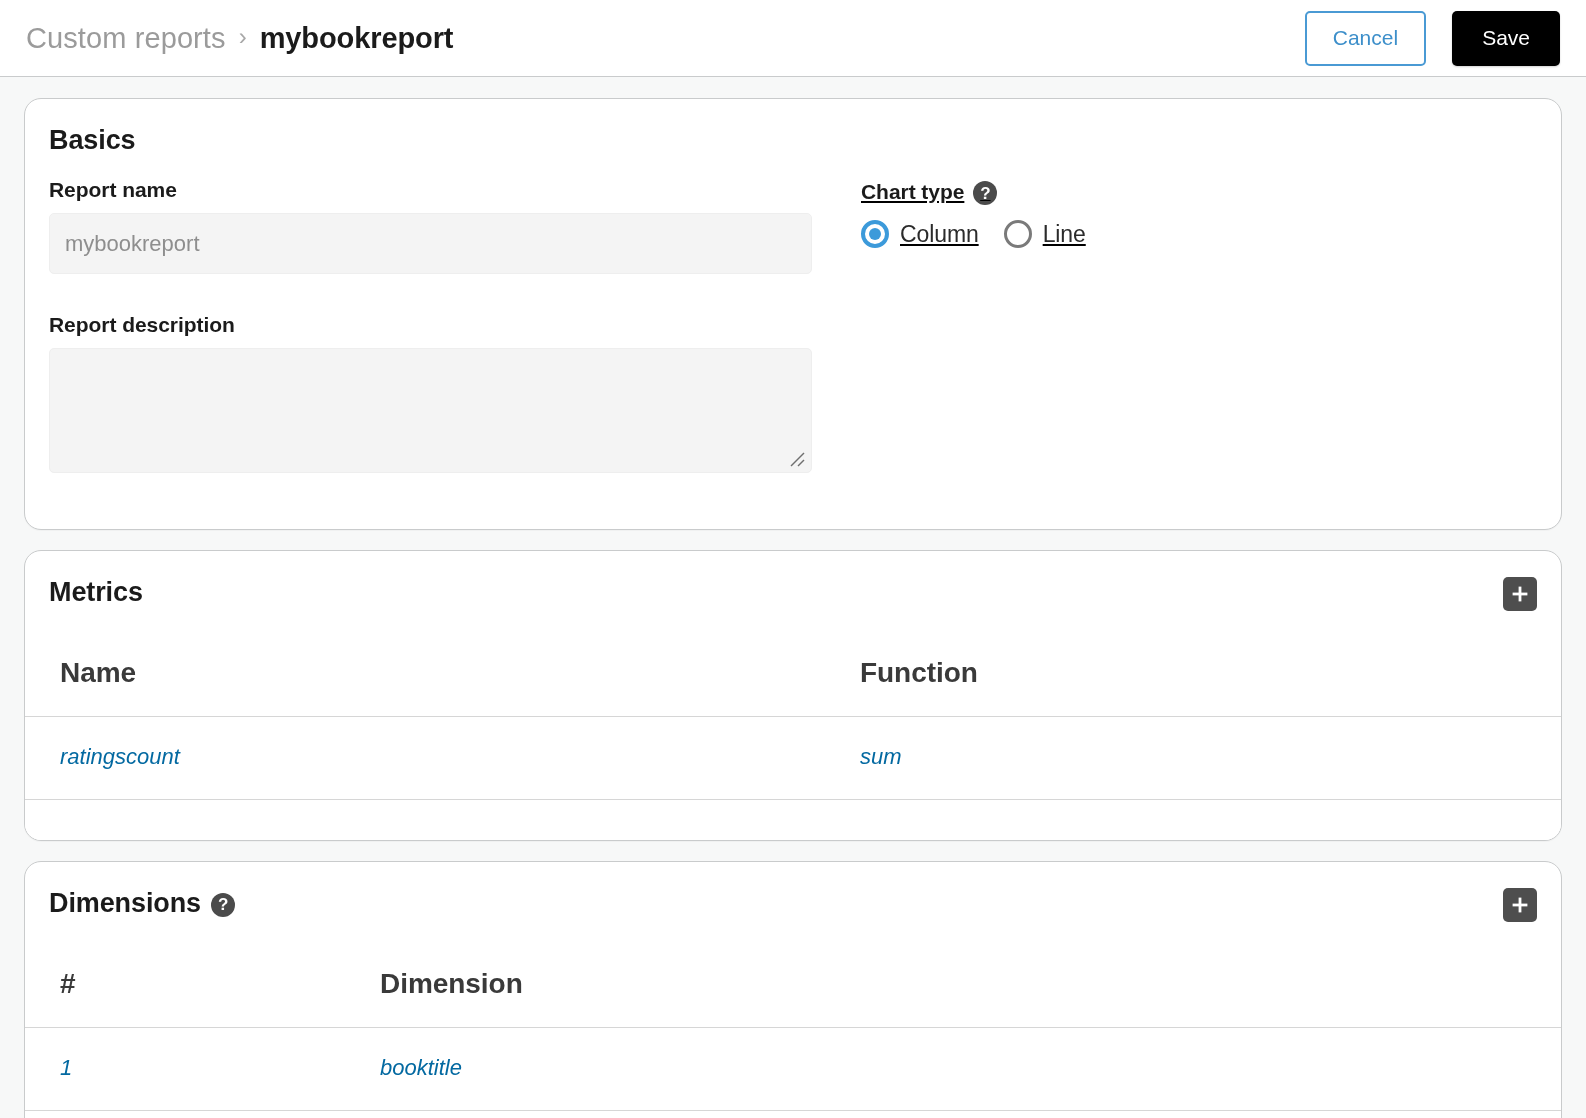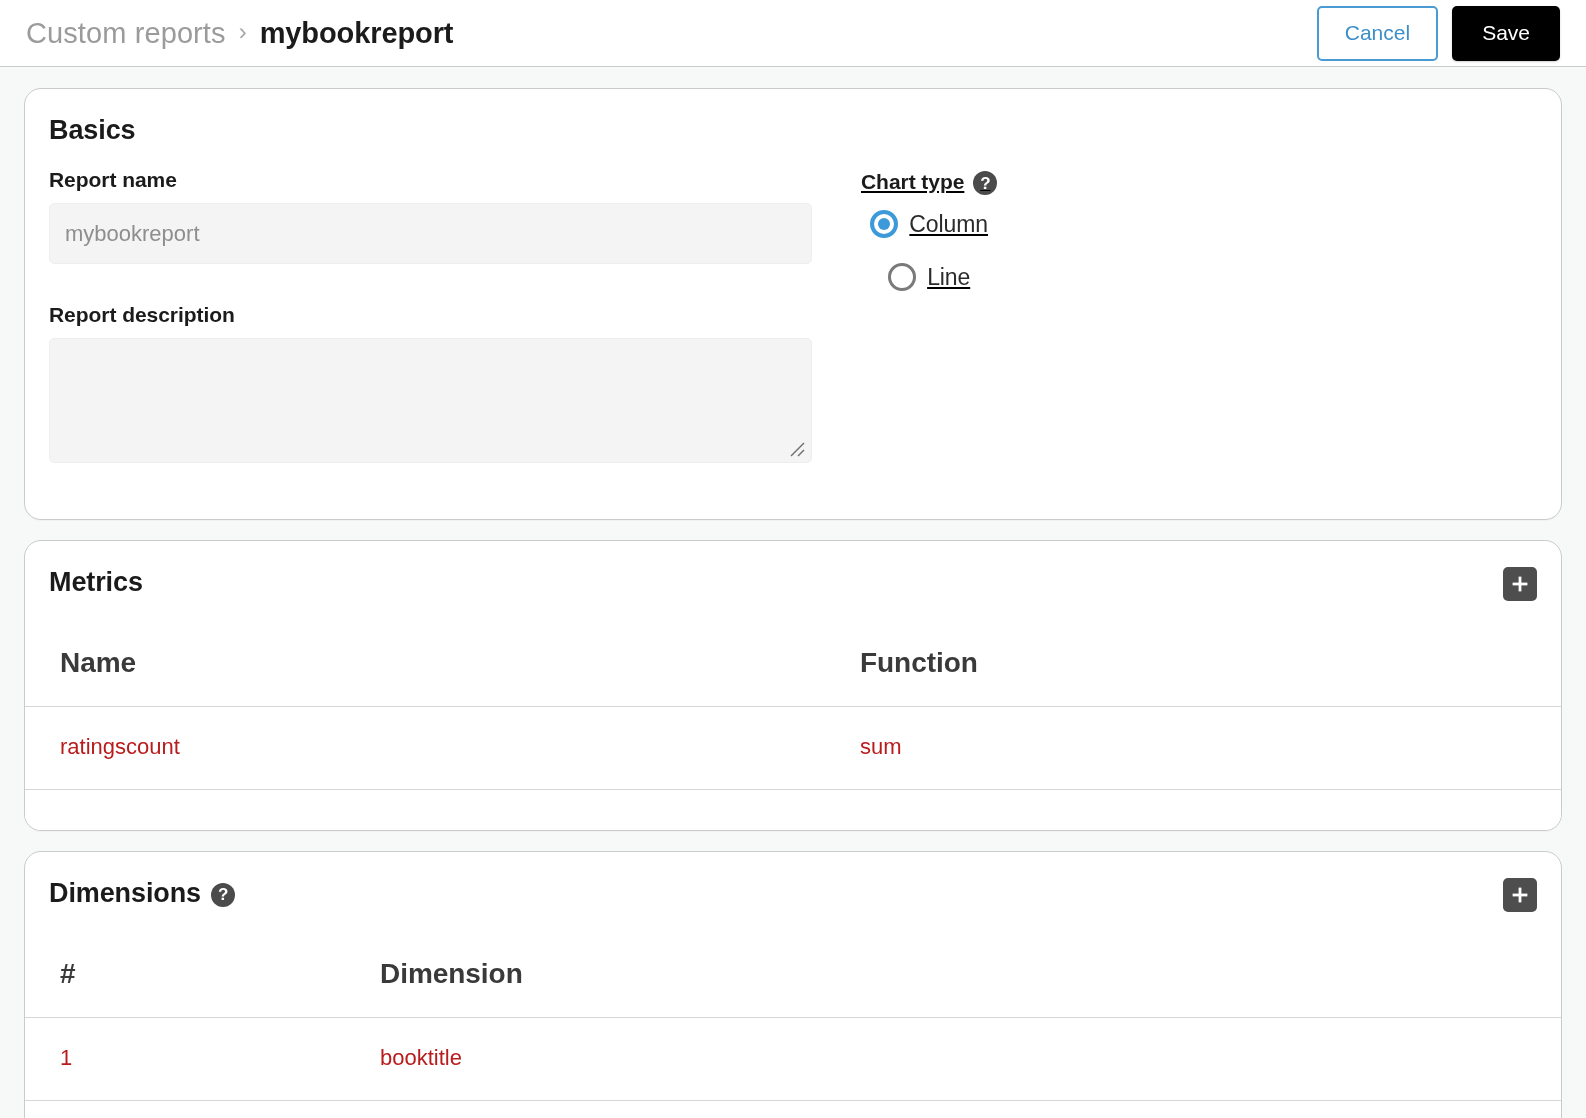--- a/index.html
+++ b/index.html
@@ -9,21 +9,21 @@
     height: 1118px;
     background: #f7f8f8;
     font-family: "Liberation Sans", sans-serif;
     -webkit-font-smoothing: antialiased;
     overflow: hidden;
   }
 
   
   .header {
     position: relative;
-    height: 67px;
+    height: 77px;
     background: #ffffff;
     display: flex;
     align-items: center;
     padding: 0 26px 0 26px;
     border-bottom: 1px solid #c9cbcc;
   }
 
   .breadcrumb {
     display: flex;
     align-items: center;
@@ -51,21 +51,21 @@
     font-size: 29px;
     color: #1b1b1b;
     font-weight: 700;
     letter-spacing: -0.1px;
     white-space: nowrap;
   }
 
   .header-actions {
     display: flex;
     align-items: center;
-    gap: 14px;
+    gap: 26px;
   }
 
   .btn {
     font-family: "Liberation Sans", sans-serif;
     font-size: 21px;
     border-radius: 5px;
     cursor: pointer;
     line-height: 1;
     white-space: nowrap;
   }
@@ -216,21 +216,20 @@
     height: 18px;
     pointer-events: none;
   }
 
   
   .radio-row {
     display: flex;
     align-items: center;
     gap: 25px;
     margin-top: 16px;
-    flex-direction: column;
   }
 
   .radio-opt {
     display: flex;
     align-items: center;
     gap: 11px;
     cursor: pointer;
   }
 
   .radio-mark {
@@ -276,23 +275,24 @@
     color: #3a3a3a;
     padding: 30px 0 27px 0;
     border-bottom: 1px solid #d6d6d6;
     letter-spacing: -0.05px;
   }
 
   .tbl td {
     text-align: left;
     font-size: 22px;
     font-weight: 400;
-    color: #b91c1c;
+    color: #0369a1;
     padding: 27px 0 29px 0;
     border-bottom: 1px solid #d6d6d6;
+    font-style: italic;
   }
 
   .col-pad-left { padding-left: 35px !important; }
 
   .m-col-name   { width: 835px; }
   .d-col-num    { width: 355px; }
 
   .card-foot {
     height: 40px;
     background: #ffffff;

